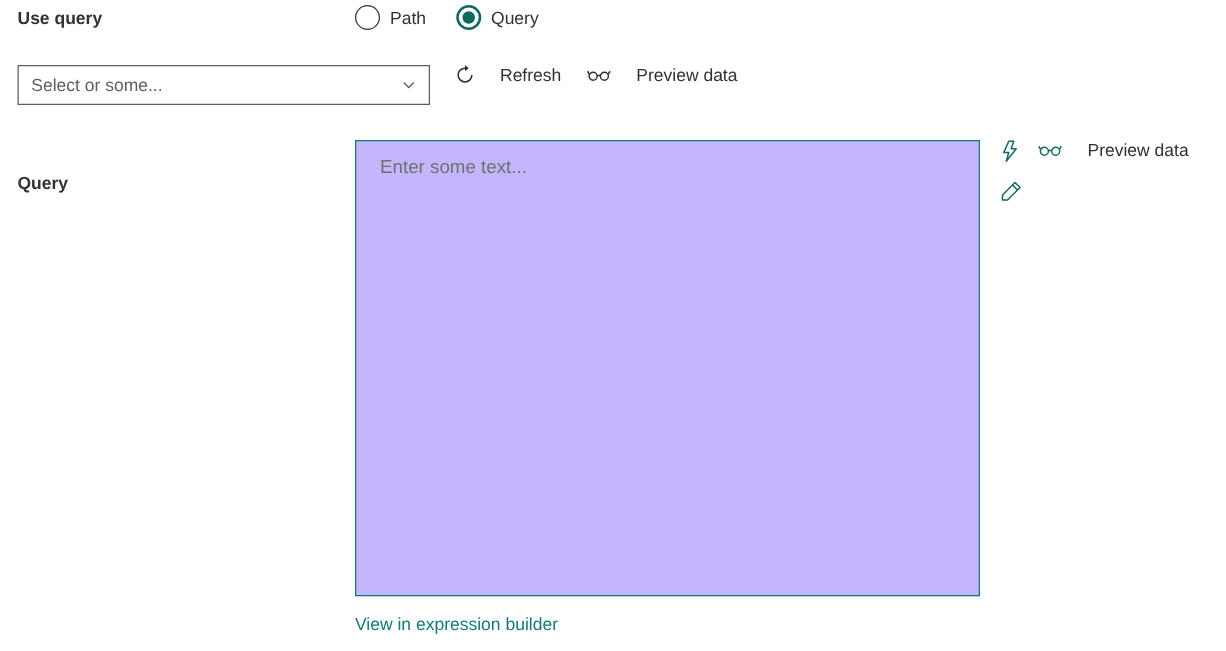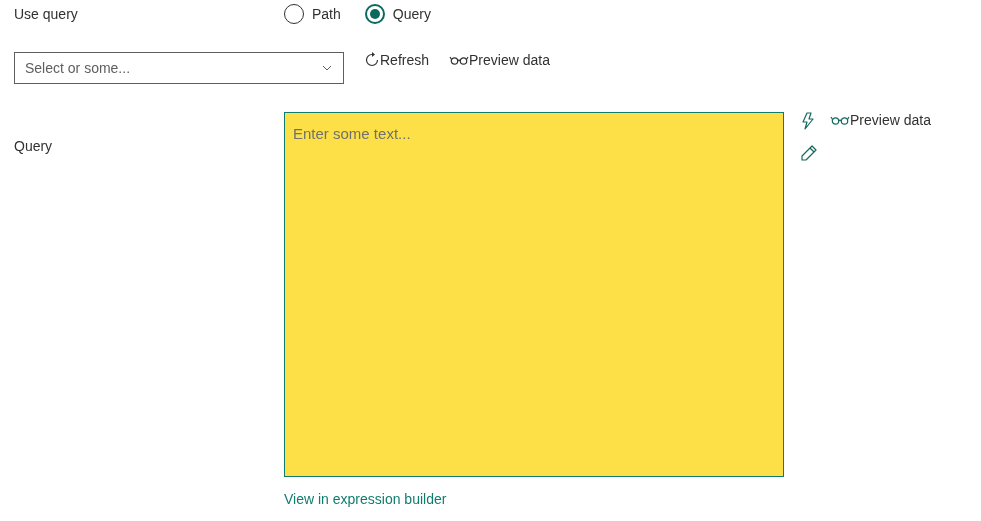--- a/index.html
+++ b/index.html
@@ -11,21 +11,21 @@
       padding: 2px 14px;
       width: 981px;
     }
     .form-row {
       display: flex;
       align-items: flex-start;
       margin-bottom: 28px;
     }
     .form-label {
       width: 270px;
-      font-weight: 400;
+      font-weight: 700;
       font-size: 14px;
       padding-top: 4px;
       flex-shrink: 0;
     }
     .form-label .req {
       color: #a4262c;
       margin-left: 2px;
     }
     .form-control {
       display: flex;
@@ -75,37 +75,37 @@
       background: #fff;
     }
     .select-box .placeholder {
       color: #605e5c;
     }
     .chev { color: #605e5c; }
     
     .action-btn {
       display: inline-flex;
       align-items: center;
-      gap: 0;
+      gap: 20px;
       cursor: pointer;
       color: #323130;
     }
     .action-btn svg { color: #323130; }
     
     .query-area-wrap {
       display: flex;
       gap: 16px;
       align-items: flex-start;
     }
     .query-area {
       width: 500px;
       height: 365px;
       border: 1px solid #107c6f;
-      background: #fde047;
-      padding: 12px 8px;
+      background: #c4b5fd;
+      padding: 12px 19px;
       color: #605e5c;
       font-size: 15px;
       resize: none;
       font-family: inherit;
       outline: none;
     }
     .query-area::placeholder { color: #707070; }
     .side-icons {
       display: flex;
       gap: 12px;

